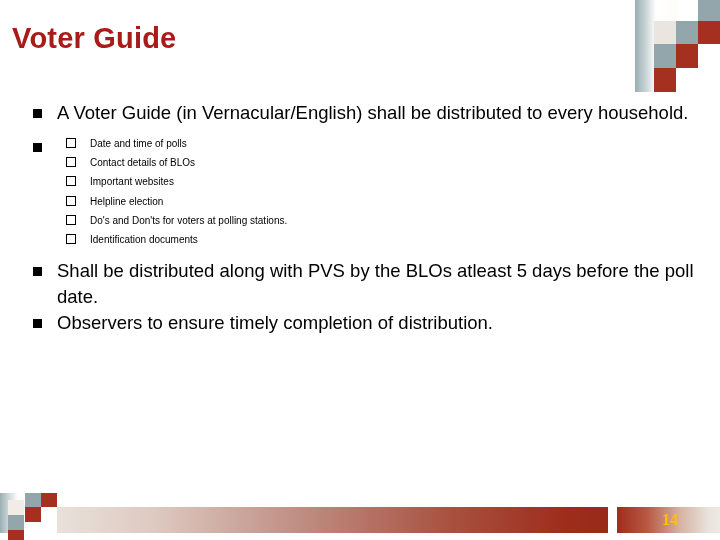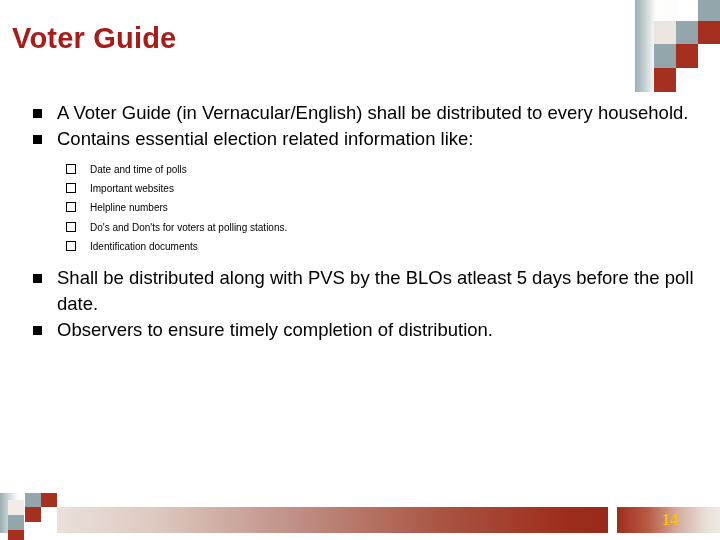--- a/index.html
+++ b/index.html
@@ -224,34 +224,37 @@
   <div class="body-area">
     <ul class="lvl1">
 
       <li class="b1">
         <span class="mark1"></span>
         <span>A Voter Guide (in Vernacular/English) shall be distributed to every household.</span>
       </li>
 
       <li class="b1">
         <span class="mark1"></span>
-        <span>Contains essential election related information like:</span>
 
         <ul class="lvl2">
           <li class="b2">
             <span class="mark2"></span>
             <span>Date and time of polls</span>
           </li>
           <li class="b2">
             <span class="mark2"></span>
+            <span>Contact details of BLOs</span>
+          </li>
+          <li class="b2">
+            <span class="mark2"></span>
             <span>Important websites</span>
           </li>
           <li class="b2">
             <span class="mark2"></span>
-            <span>Helpline numbers</span>
+            <span>Helpline election</span>
           </li>
           <li class="b2">
             <span class="mark2"></span>
             <span>Do's and Don'ts for voters at polling stations.</span>
           </li>
           <li class="b2">
             <span class="mark2"></span>
             <span>Identification documents</span>
           </li>
         </ul>

